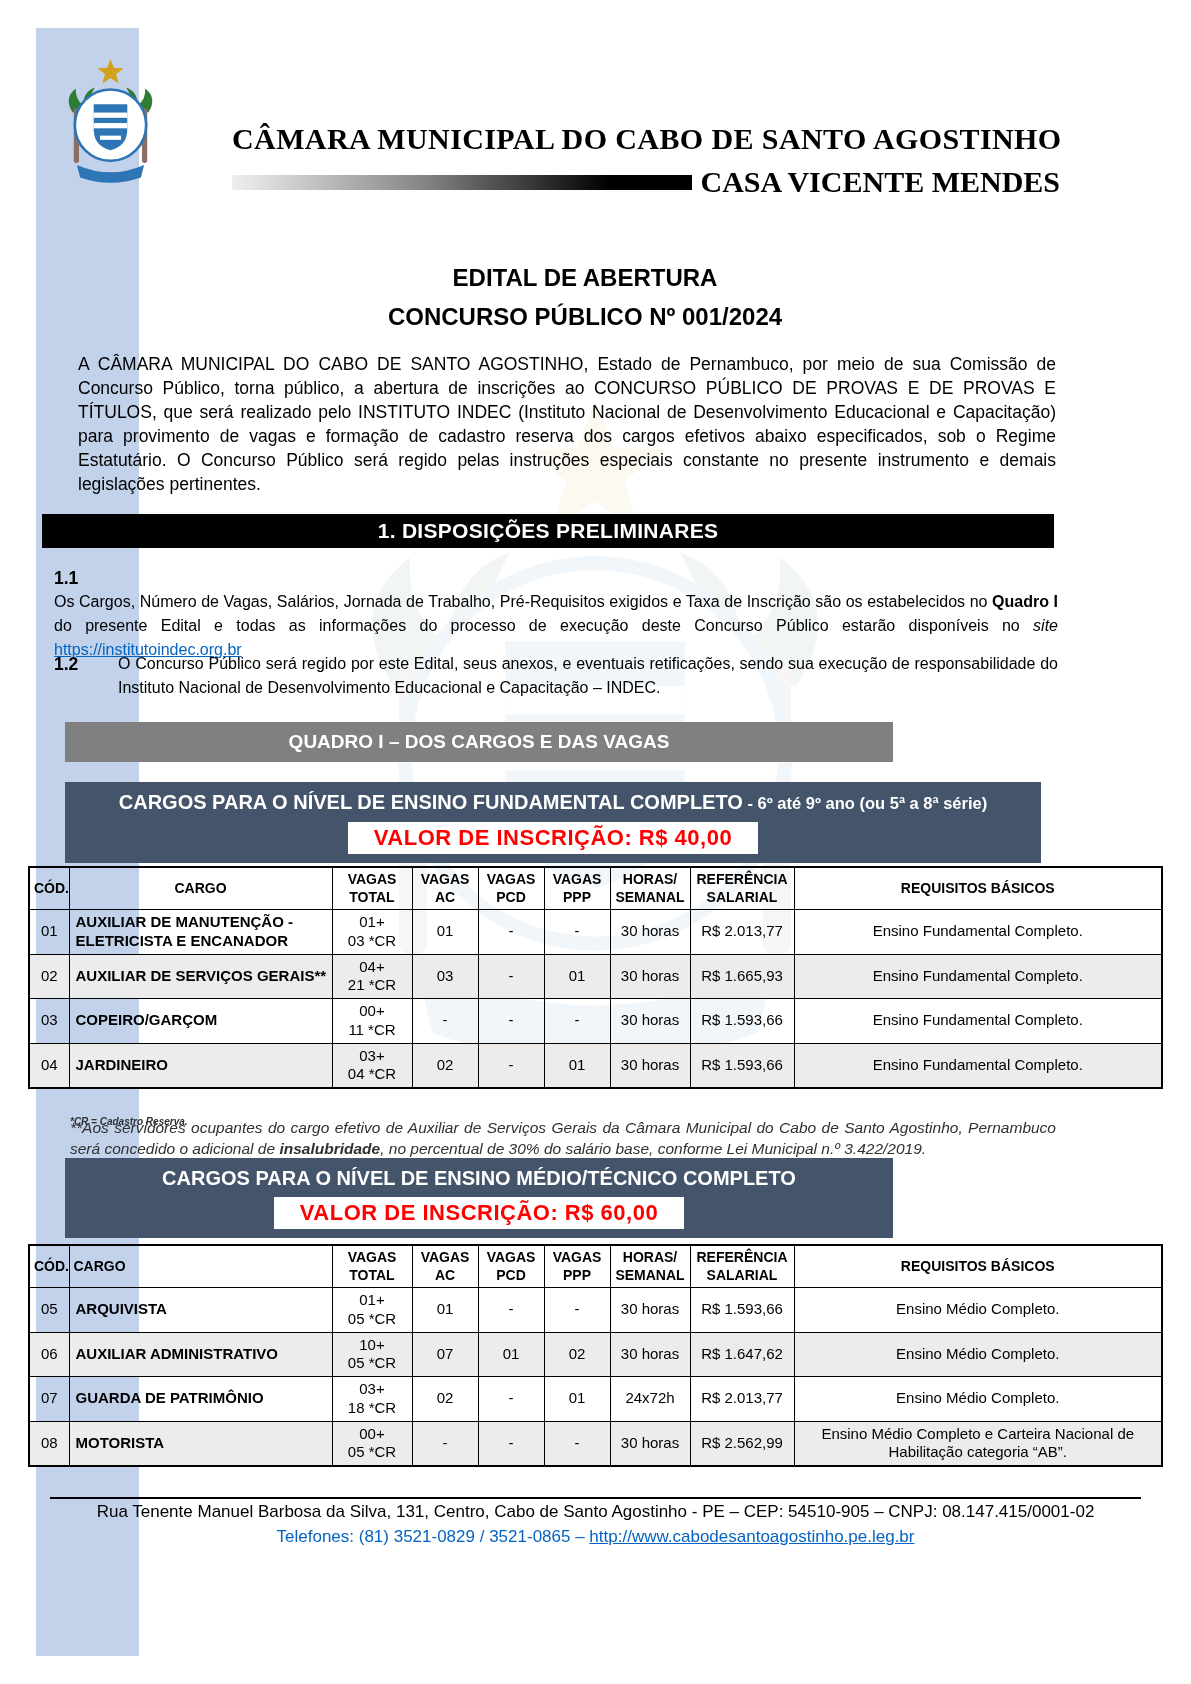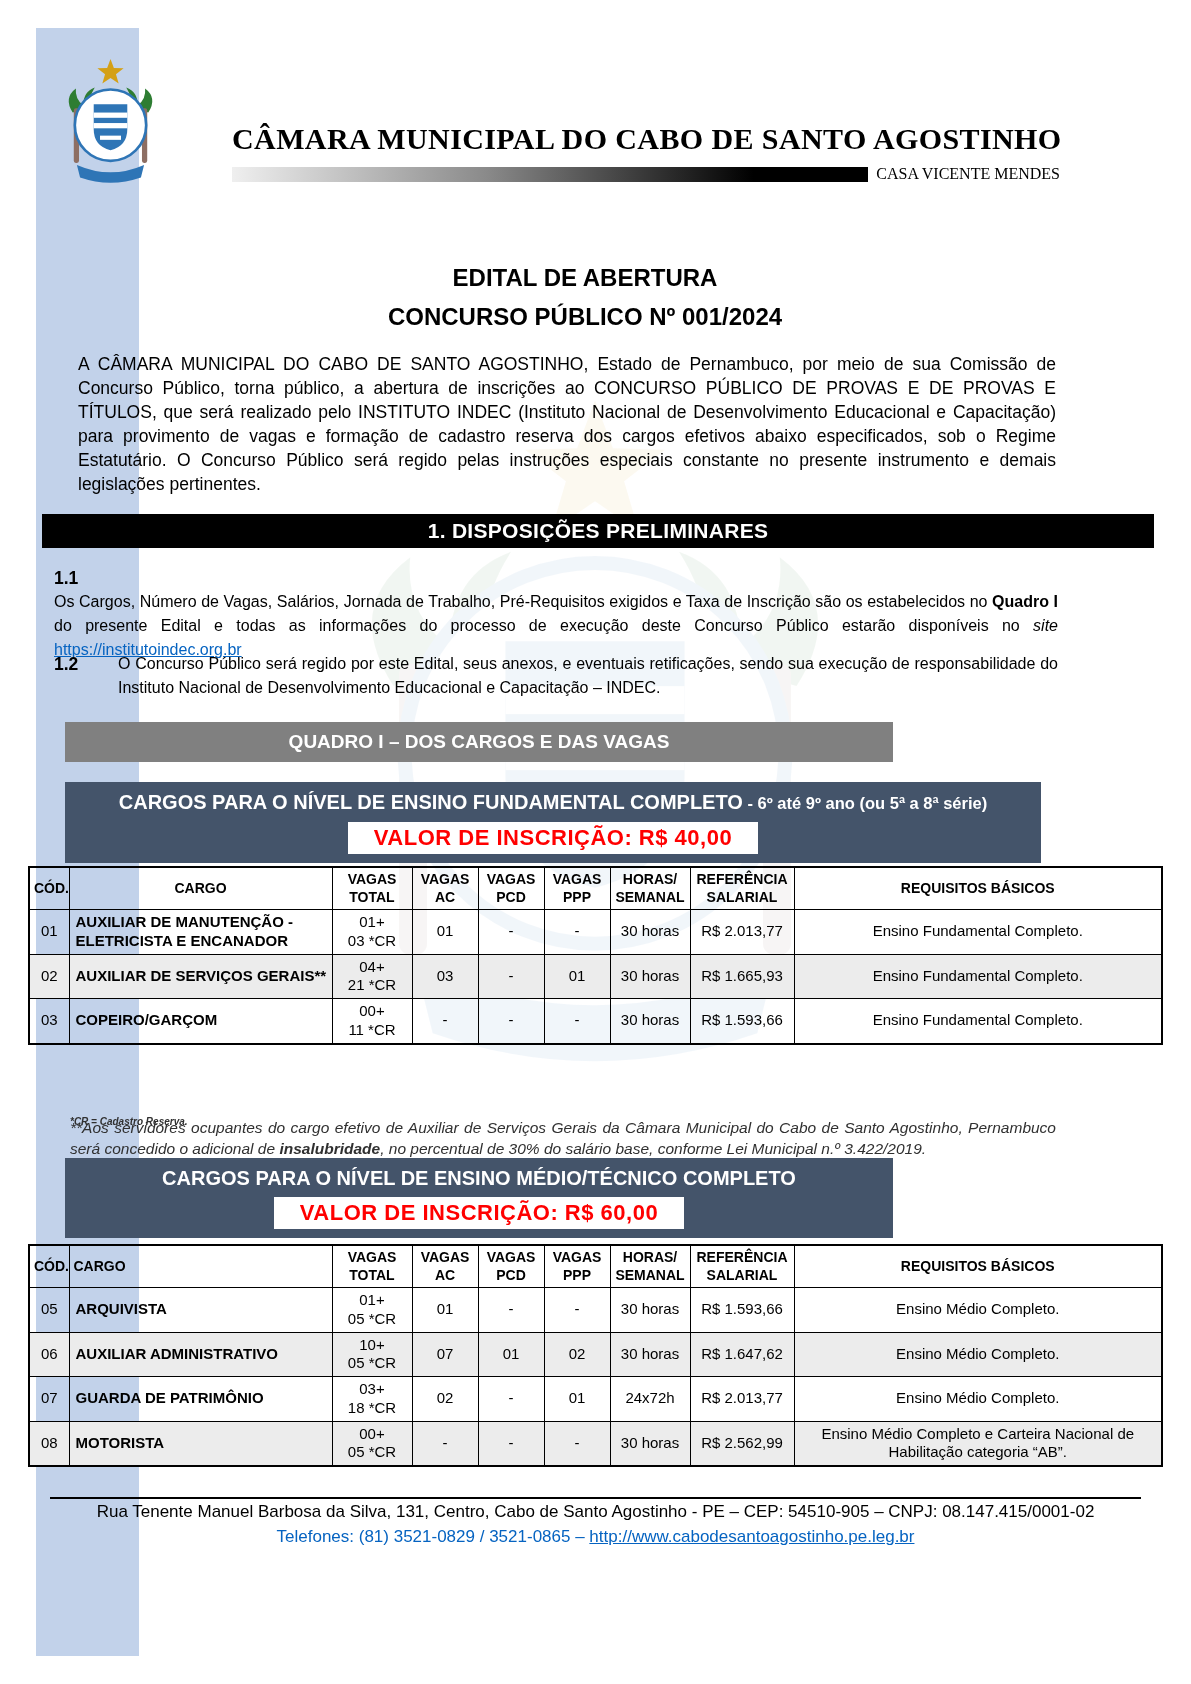--- a/index.html
+++ b/index.html
@@ -12,27 +12,27 @@
   .page{position:relative;width:1191px;height:1684px;background:#fff;overflow:hidden;margin:0 auto;}
 
   .stripe{position:absolute;left:36px;top:28px;width:103px;height:1628px;background:var(--stripe-blue);}
   .watermark{position:absolute;left:315px;top:395px;width:560px;height:683px;opacity:.06;}
   .logo{position:absolute;left:58px;top:58px;width:105px;height:128px;}
 
   .header-text{position:absolute;left:232px;top:122px;width:828px;}
   .org-name{font-family:"Liberation Serif","DejaVu Serif",serif;font-weight:bold;font-size:30px;text-align:center;letter-spacing:.4px;white-space:nowrap;}
   .org-sub-row{display:flex;align-items:center;margin-top:9px;}
   .grad-bar{flex:1;height:15px;background:linear-gradient(90deg,#efefef 0%,#8a8a8a 40%,#000 82%);}
-  .org-sub{font-family:"Liberation Serif","DejaVu Serif",serif;font-weight:normal;font-size:16px;margin-left:8px;white-space:nowrap;}
+  .org-sub{font-family:"Liberation Serif","DejaVu Serif",serif;font-weight:bold;font-size:30px;margin-left:8px;white-space:nowrap;}
 
   .doc-title{position:absolute;left:90px;top:258px;width:990px;text-align:center;font-weight:bold;font-size:24px;line-height:39px;}
 
   .intro{position:absolute;left:78px;top:352px;width:978px;text-align:justify;font-size:17.5px;line-height:24px;}
 
-  .section-banner{position:absolute;left:42px;top:514px;width:1112px;height:34px;background:#000;color:#fff;font-weight:bold;font-size:21px;text-align:center;line-height:34px;letter-spacing:.3px;}
+  .section-banner{position:absolute;left:42px;top:514px;width:1012px;height:34px;background:#000;color:#fff;font-weight:bold;font-size:21px;text-align:center;line-height:34px;letter-spacing:.3px;}
 
   .item{position:absolute;left:54px;width:1004px;display:flex;}
   .item-11{top:566px;flex-direction:column;}
   .item-12{top:652px;}
   .item-num{width:64px;font-weight:bold;font-size:17.5px;line-height:24px;}
   .item-text{flex:1;text-align:justify;font-size:16px;line-height:24px;}
 
   .seg-normal{}
   .seg-bold{font-weight:bold;}
   .seg-italic{font-style:italic;}
@@ -195,20 +195,32 @@
             <td class="col-1">COPEIRO/GARÇOM</td>
             <td class="col-2">00+
 11 *CR</td>
             <td class="col-3">-</td>
             <td class="col-4">-</td>
             <td class="col-5">-</td>
             <td class="col-6">30 horas</td>
             <td class="col-7">R$ 1.593,66</td>
             <td class="col-8">Ensino Fundamental Completo.</td>
           </tr>
+          <tr>
+            <td class="col-0">04</td>
+            <td class="col-1">JARDINEIRO</td>
+            <td class="col-2">03+
+04 *CR</td>
+            <td class="col-3">02</td>
+            <td class="col-4">-</td>
+            <td class="col-5">01</td>
+            <td class="col-6">30 horas</td>
+            <td class="col-7">R$ 1.593,66</td>
+            <td class="col-8">Ensino Fundamental Completo.</td>
+          </tr>
         </tbody>
       </table>
     </div>
 
   <div class="footnote fn1">*CR = Cadastro Reserva.</div>
   <p class="footnote fn2"><span class="seg-italic">**Aos servidores ocupantes do cargo efetivo de Auxiliar de Serviços Gerais da Câmara Municipal do Cabo de Santo Agostinho, Pernambuco será concedido o adicional de </span><span class="seg-bold-italic">insalubridade</span><span class="seg-italic">, no percentual de 30% do salário base, conforme Lei Municipal n.º 3.422/2019.</span></p>
 
   <div class="navy-banner navy2">
     <div class="navy-title">CARGOS PARA O NÍVEL DE ENSINO MÉDIO/TÉCNICO COMPLETO</div>
     <div class="price-strip">

